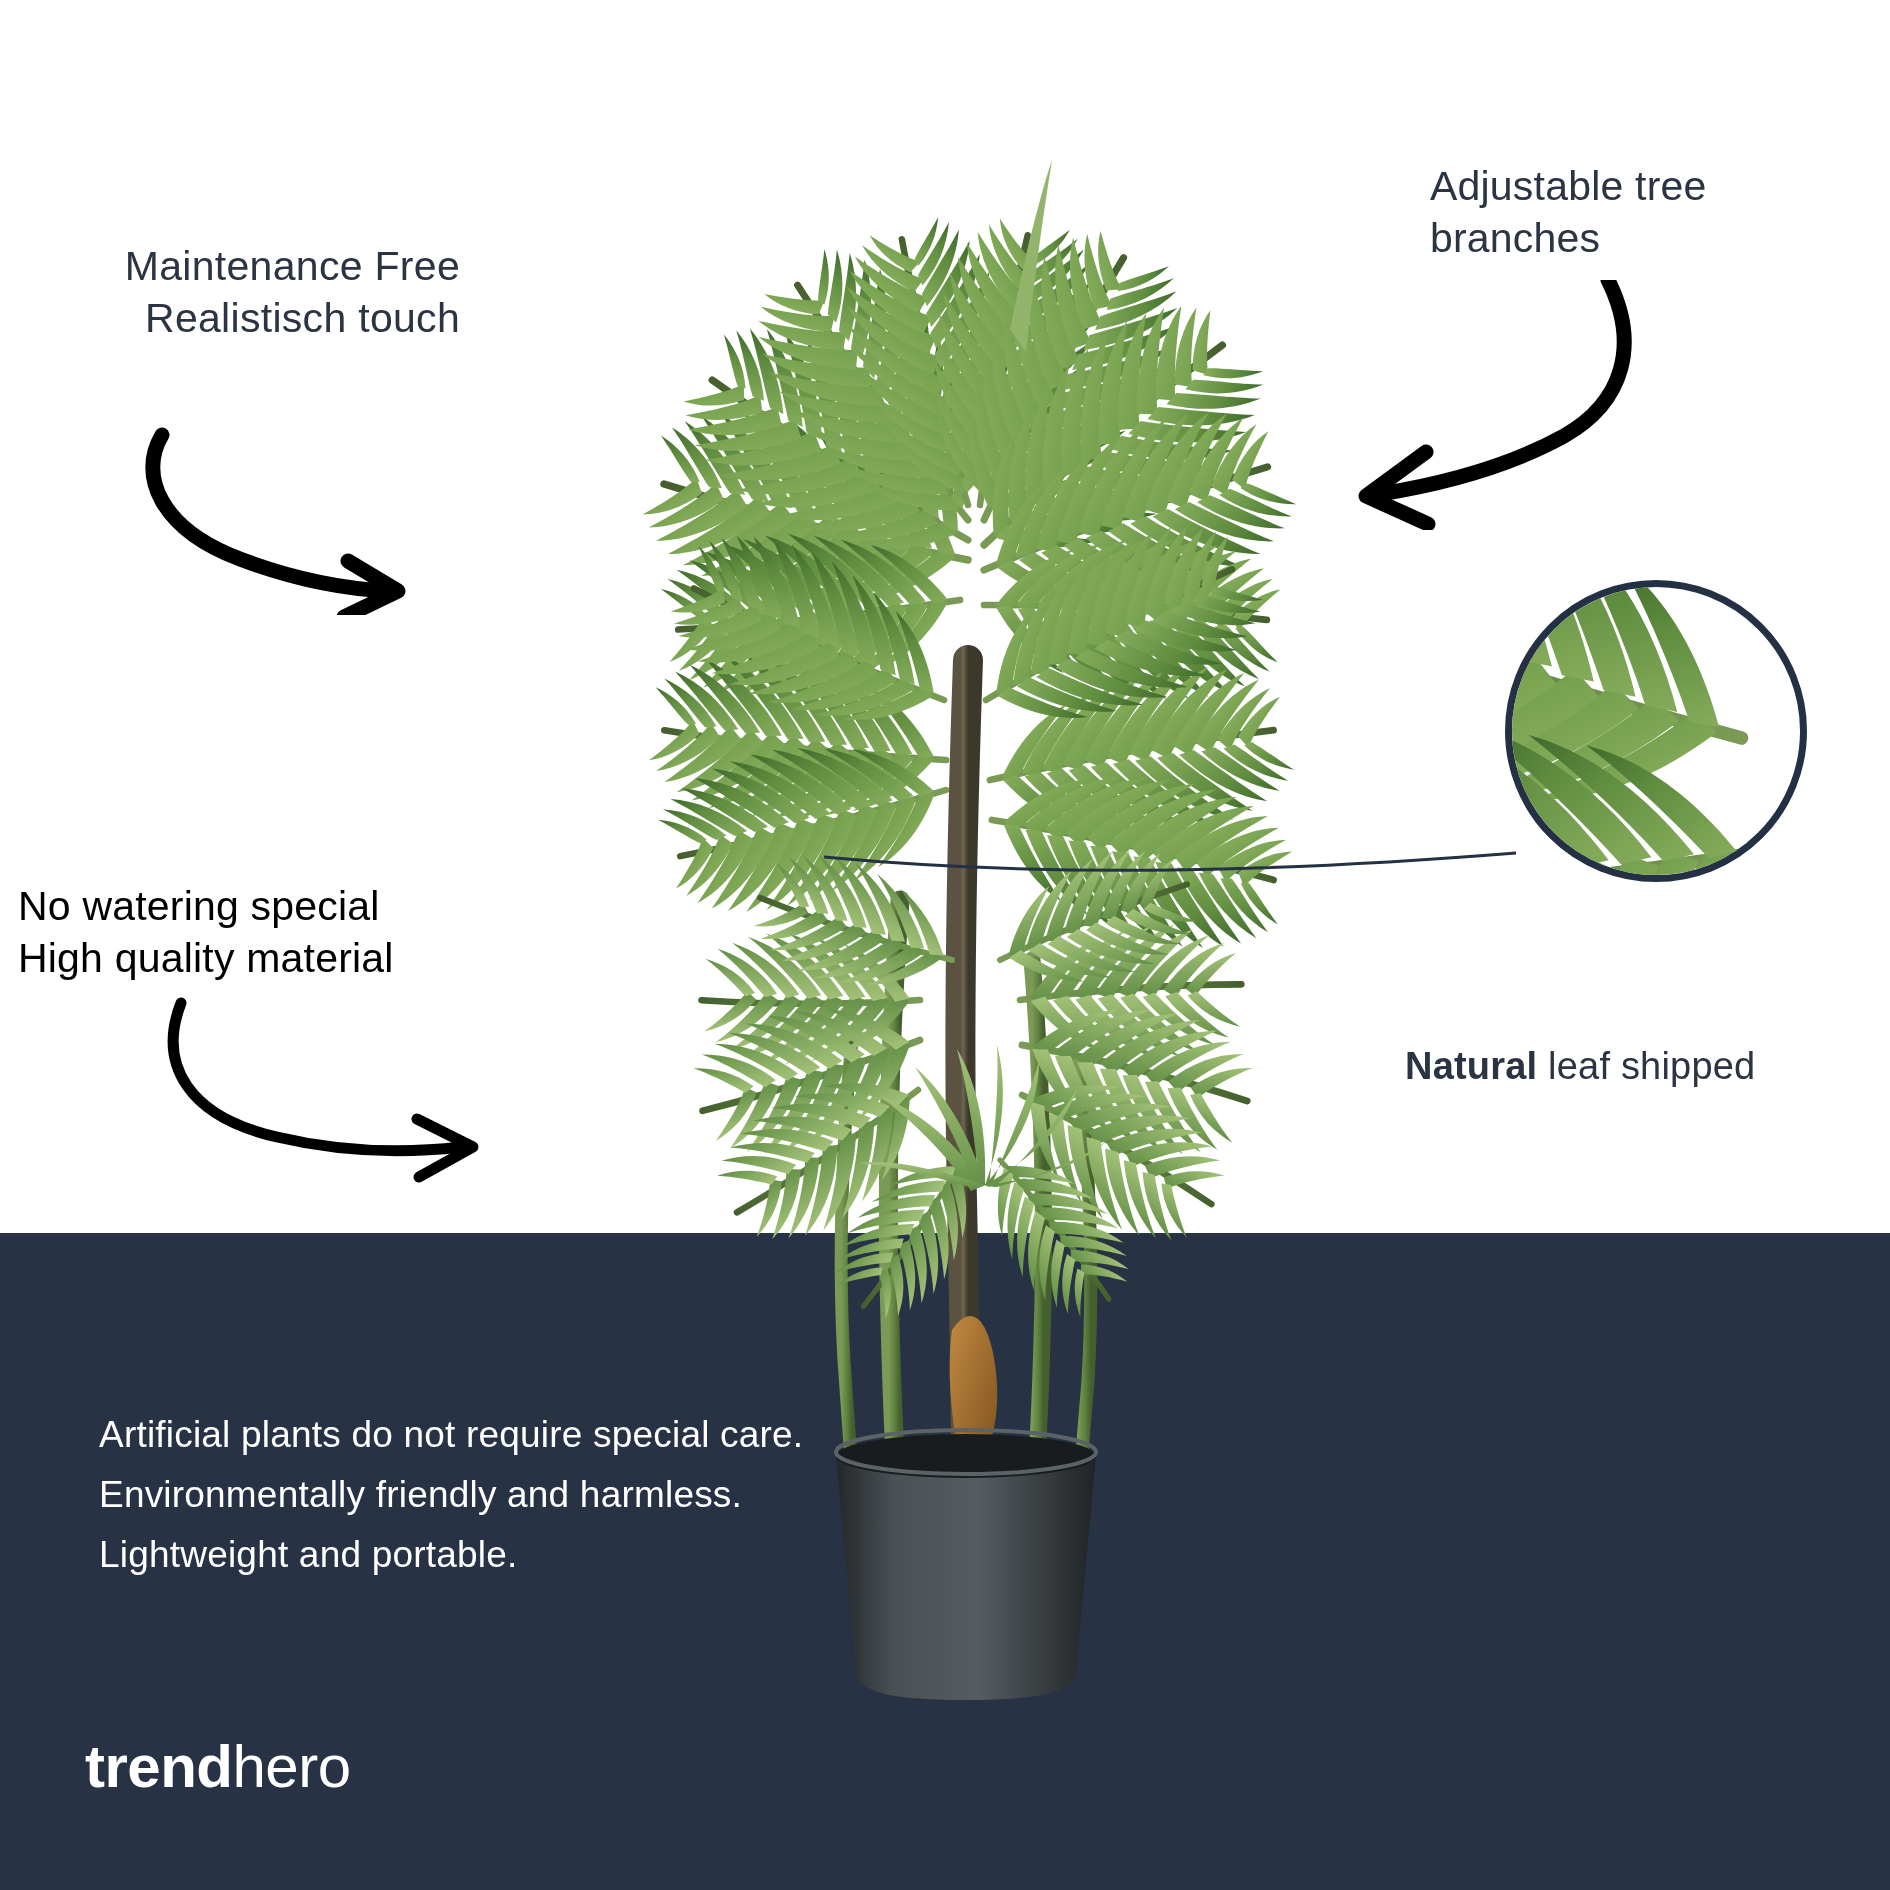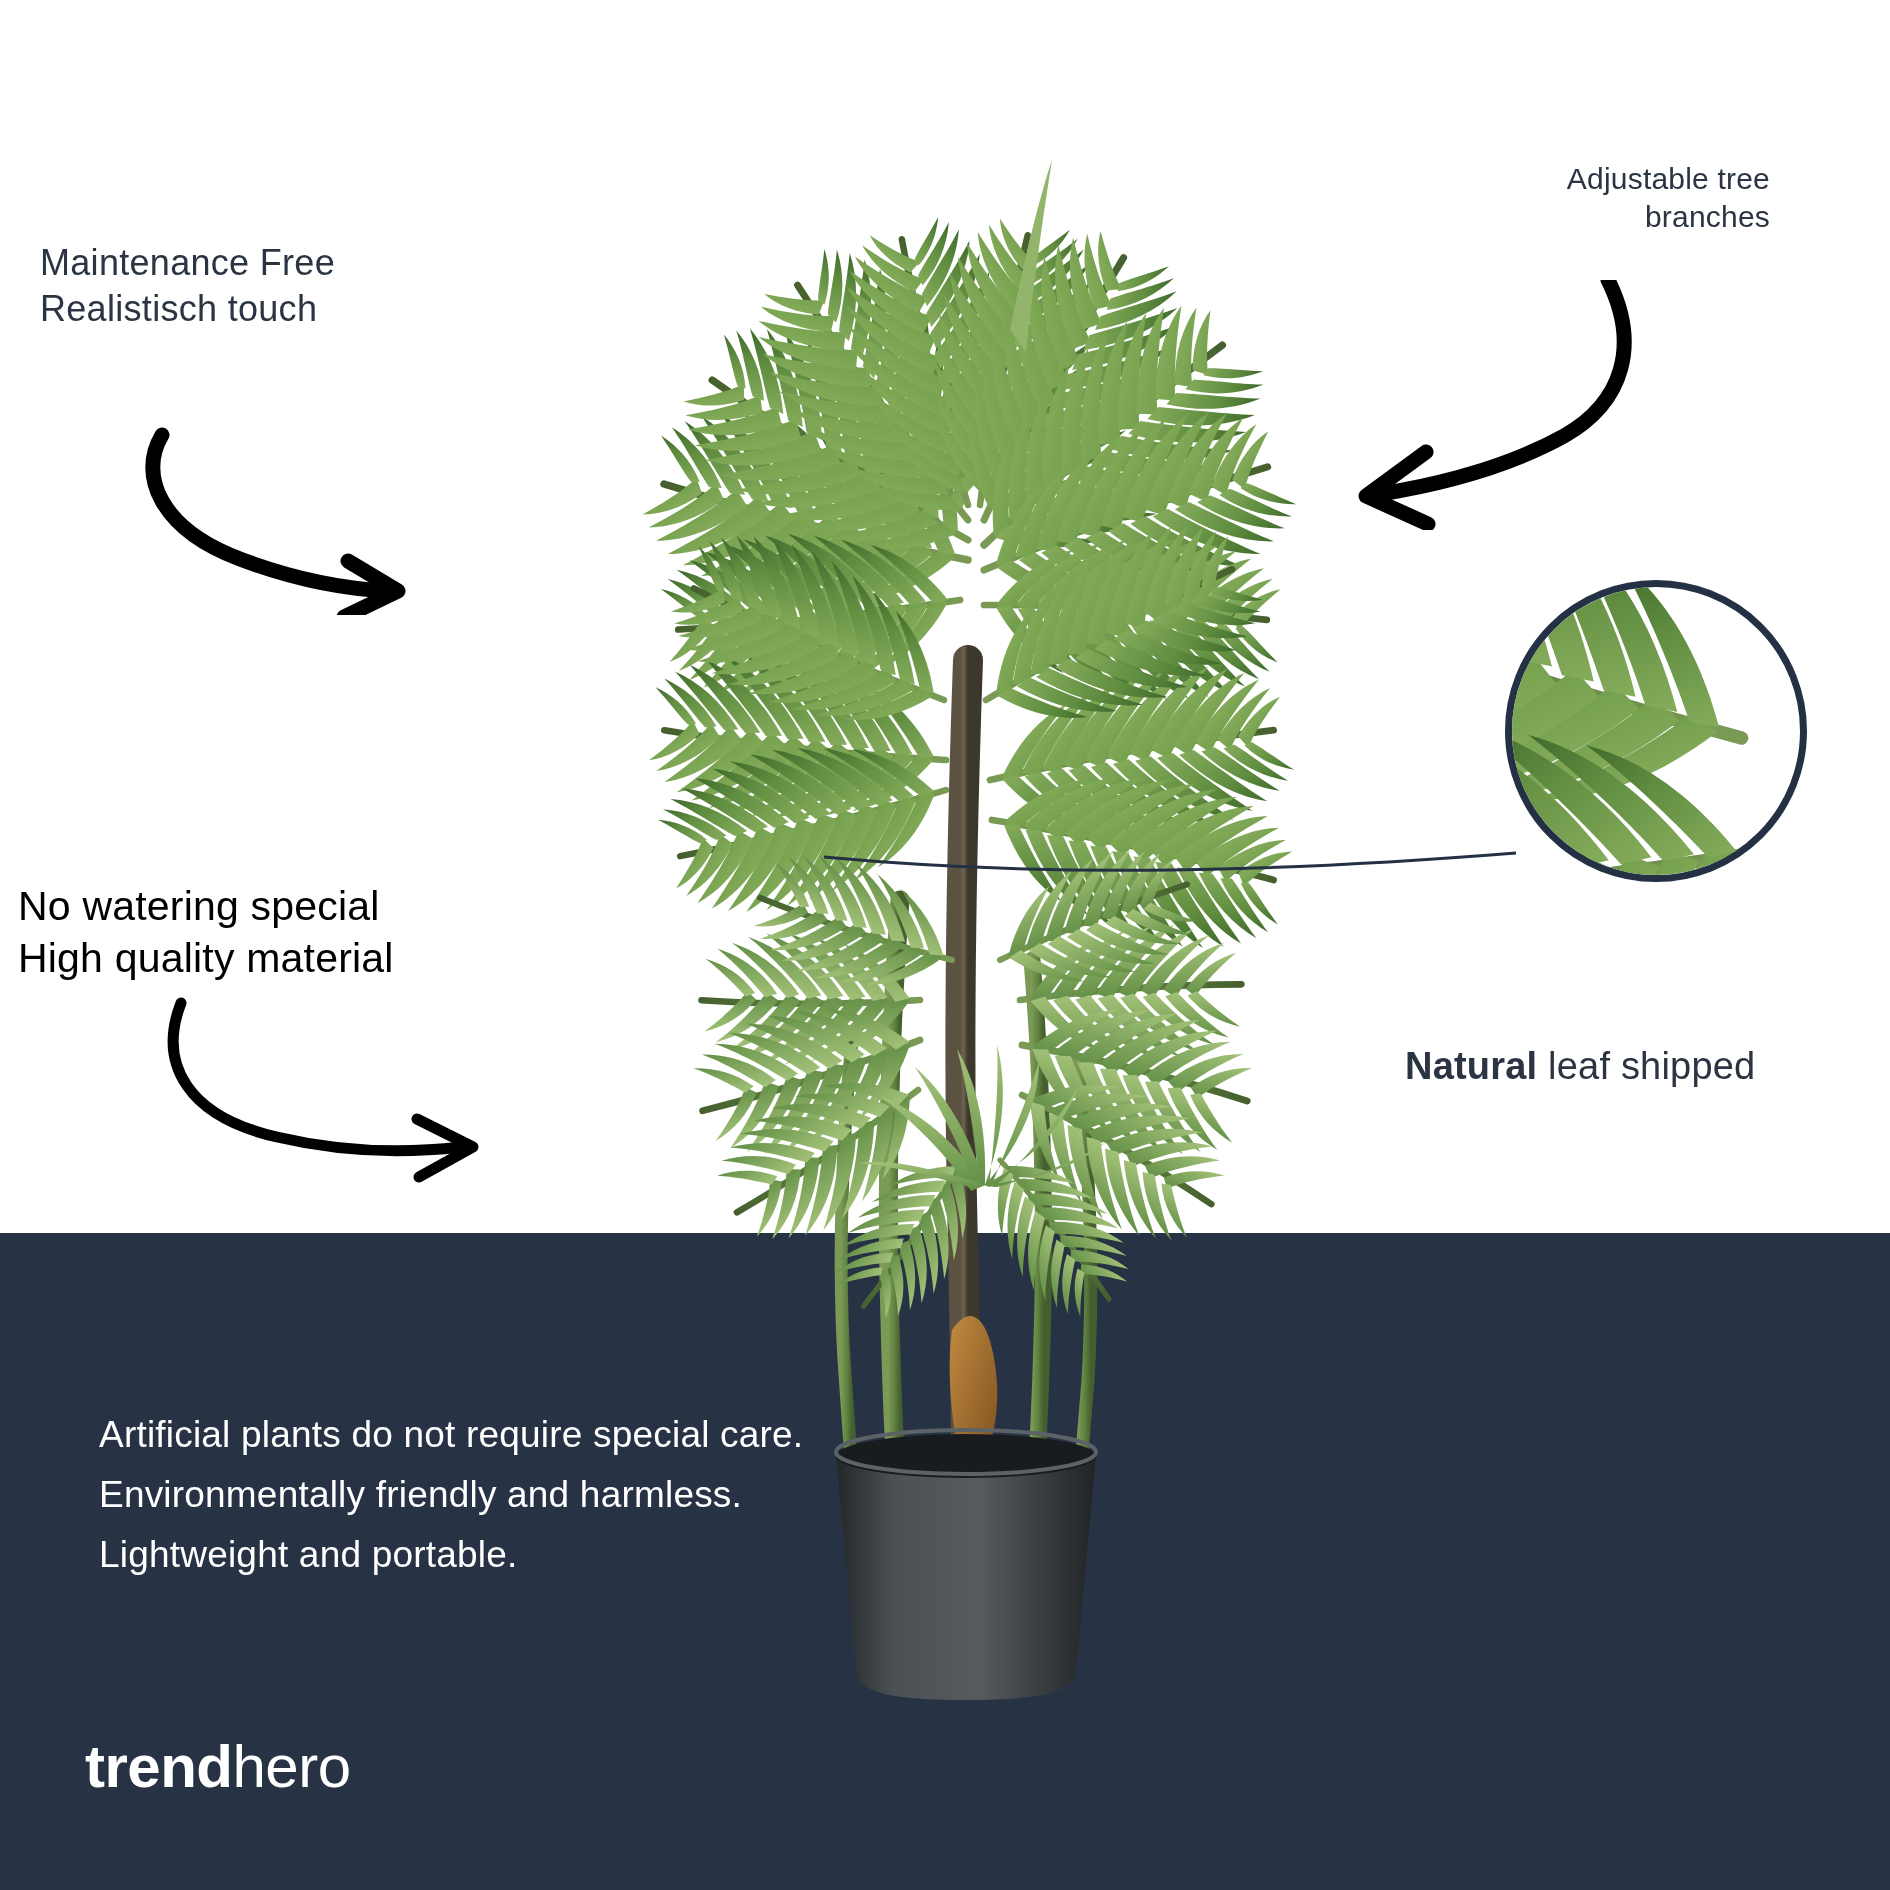--- a/index.html
+++ b/index.html
@@ -11,22 +11,22 @@
 
   
   .plant-stage{position:absolute;left:0;top:0;width:1890px;height:1890px;pointer-events:none;}
   .plant-svg{position:absolute;left:0;top:0;width:1890px;height:1890px;}
 
   
   .ann{position:absolute;line-height:1.28;white-space:pre-line;}
   .ann-navy{color:#2b3442;}
   .ann-black{color:#000000;}
 
-  #ann-maintenance{left:40px;top:240px;width:420px;text-align:left;font-size:36px;letter-spacing:.3px;}
-  #ann-adjustable{left:1350px;top:160px;width:420px;text-align:right;font-size:30px;letter-spacing:.2px;}
+  #ann-maintenance{left:40px;top:240px;width:420px;text-align:right;font-size:41px;letter-spacing:.3px;}
+  #ann-adjustable{left:1430px;top:160px;width:420px;text-align:left;font-size:41px;letter-spacing:.2px;}
   #ann-watering{left:18px;top:880px;width:460px;text-align:left;font-size:41px;letter-spacing:.2px;}
 
   #ann-natural{position:absolute;left:1405px;top:1045px;font-size:38px;color:#2b3442;letter-spacing:.2px;}
   #ann-natural .bold{font-weight:bold;text-align:center;}
 
   
   .magnifier{position:absolute;left:1505px;top:580px;width:302px;height:302px;border-radius:50%;
              border:7px solid #243044;overflow:hidden;background:#ffffff;box-sizing:border-box;}
   .magnifier svg{position:absolute;left:-1380px;top:-440px;width:1890px;height:1890px;
                  transform:scale(1.9);transform-origin:1505px 610px;}

